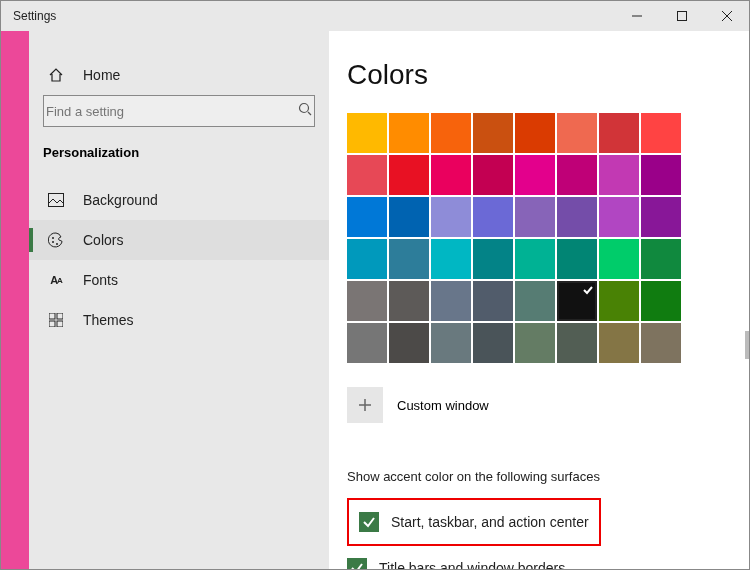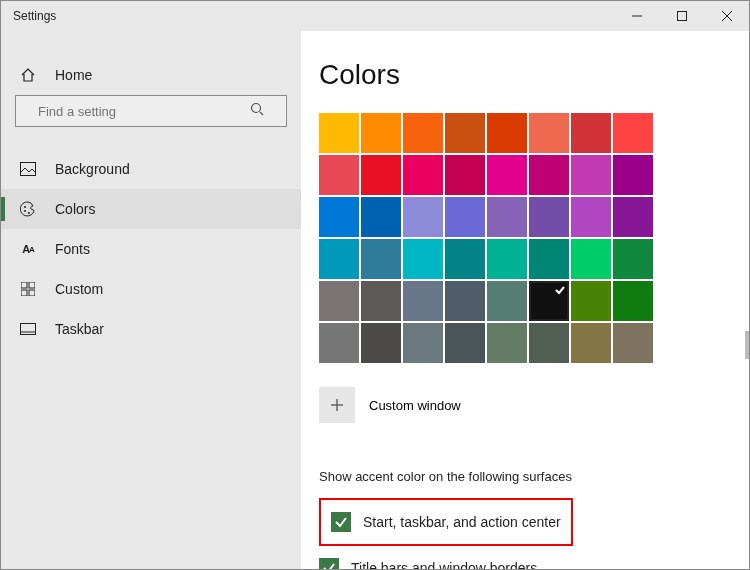--- a/index.html
+++ b/index.html
@@ -3,28 +3,28 @@
 <meta charset="utf-8">
 <style>
   * { box-sizing: border-box; margin: 0; padding: 0; font-family: "Segoe UI", Arial, sans-serif; }
   html, body { width: 750px; height: 570px; overflow: hidden; }
   .window { width: 750px; height: 570px; background: #ec4899; position: relative; border: 1px solid #888; }
   .titlebar { height: 30px; display: flex; align-items: center; background: #e8e8e8; }
   .titlebar .title { font-size: 12px; padding-left: 12px; color: #222; flex: 1; }
   .win-controls { display: flex; }
   .win-btn { width: 45px; height: 30px; display: flex; align-items: center; justify-content: center; font-size: 12px; color: #222; }
   .win-btn svg { display: block; }
-  .body { display: flex; height: calc(100% - 30px); }
+  .body { display: flex; height: calc(100% - 30px); margin-left: 28px; }
   .sidebar { width: 300px; background: #e8e8e8; padding-top: 24px; }
   .sb-row { display: flex; align-items: center; height: 40px; padding-left: 18px; gap: 18px; font-size: 14px; color: #222; position: relative; }
   .sb-row .icon { width: 18px; height: 18px; display: flex; align-items: center; justify-content: center; }
   .sb-row.active::before { content: ""; position: absolute; left: 0; top: 8px; bottom: 8px; width: 4px; background: #3b7a46; }
   .sb-row.active { background: #dedede; }
   .search-wrap { padding: 0 14px 18px 14px; }
-  .search { width: 100%; height: 32px; border: 1px solid #888; background: #eee; display: flex; align-items: center; padding: 0 22px; justify-content: space-between; }
+  .search { width: 100%; height: 32px; border: 1px solid #888; background: #eee; display: flex; align-items: center; padding: 0 2px; justify-content: space-between; }
   .search input { border: none; background: transparent; outline: none; font-size: 13px; width: 85%; color: #555; }
   .section-title { font-size: 13px; font-weight: 600; padding-left: 14px; margin-bottom: 16px; }
   .nav { padding-top: 4px; }
   .content { flex: 1; background: #fff; padding: 28px 0 0 18px; overflow-y: auto; position: relative; }
   .page-title { font-size: 28px; font-weight: 400; margin-bottom: 22px; color: #111; }
   .swatch-grid { display: grid; grid-template-columns: repeat(8, 40px); grid-auto-rows: 40px; gap: 2px; }
   .swatch { width: 40px; height: 40px; position: relative; }
   .swatch.selected::after { content: ""; position: absolute; inset: 0; border: 2px solid #222; pointer-events: none; }
   .swatch .check { position: absolute; right: 0; top: 0; width: 18px; height: 18px; background: #111; display: flex; align-items: center; justify-content: center; }
   .custom-row { display: flex; align-items: center; gap: 14px; margin-top: 24px; }
@@ -79,20 +79,21 @@
           <input placeholder="Find a setting" style="">
           <span>
             <svg width="14" height="14" viewBox="0 0 14 14">
                 <circle cx="6" cy="6" r="4.5" fill="none" stroke="#555" stroke-width="1.2"></circle>
                 <path d="M10 10 L13 13" stroke="#555" stroke-width="1.2"></path>
               </svg>
           </span>
         </div>
       </div>
 
+      <div class="section-title">Personalization</div>
 
       <div class="nav">
         <div class="sb-row">
           <span class="icon">
             <svg width="16" height="14" viewBox="0 0 16 14">
                 <rect x="0.5" y="0.5" width="15" height="13" fill="none" stroke="#222"></rect>
                 <path d="M0 11 L5 6 L9 10 L12 7 L16 11" fill="none" stroke="#222"></path>
               </svg>
           </span>
           <span>Background</span>
@@ -114,30 +115,21 @@
         </div>
         <div class="sb-row">
           <span class="icon">
             <svg width="14" height="14" viewBox="0 0 14 14">
                 <rect x="0" y="0" width="6" height="6" fill="none" stroke="#222"></rect>
                 <rect x="8" y="0" width="6" height="6" fill="none" stroke="#222"></rect>
                 <rect x="0" y="8" width="6" height="6" fill="none" stroke="#222"></rect>
                 <rect x="8" y="8" width="6" height="6" fill="none" stroke="#222"></rect>
               </svg>
           </span>
-          <span>Custom</span>
-        </div>
-        <div class="sb-row">
-          <span class="icon">
-            <svg width="16" height="12" viewBox="0 0 16 12">
-                <rect x="0.5" y="0.5" width="15" height="11" fill="none" stroke="#222"></rect>
-                <line x1="0" y1="9" x2="16" y2="9" stroke="#222"></line>
-              </svg>
-          </span>
-          <span>Taskbar</span>
+          <span>Themes</span>
         </div>
       </div>
     </div>
 
     <div class="content">
       <h1 class="page-title">Colors</h1>
 
       <div class="swatch-grid" id="swatch-grid">
           <div class="swatch" style="background: rgb(255, 185, 0);"></div>
           <div class="swatch" style="background: rgb(255, 140, 0);"></div>

